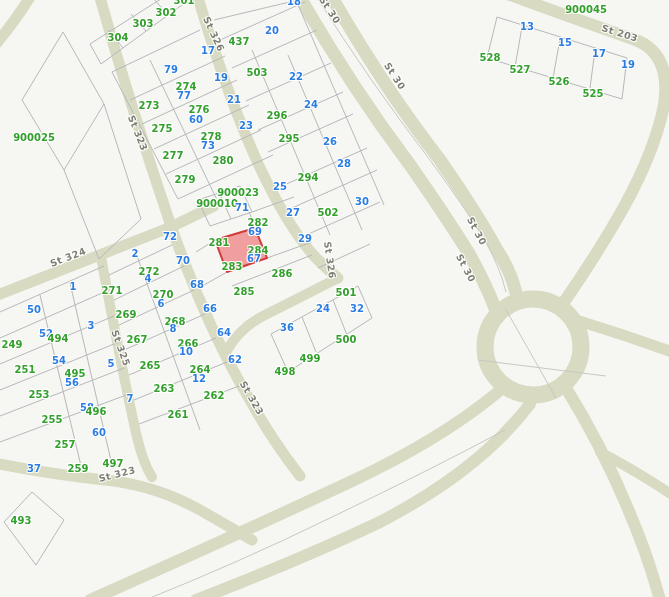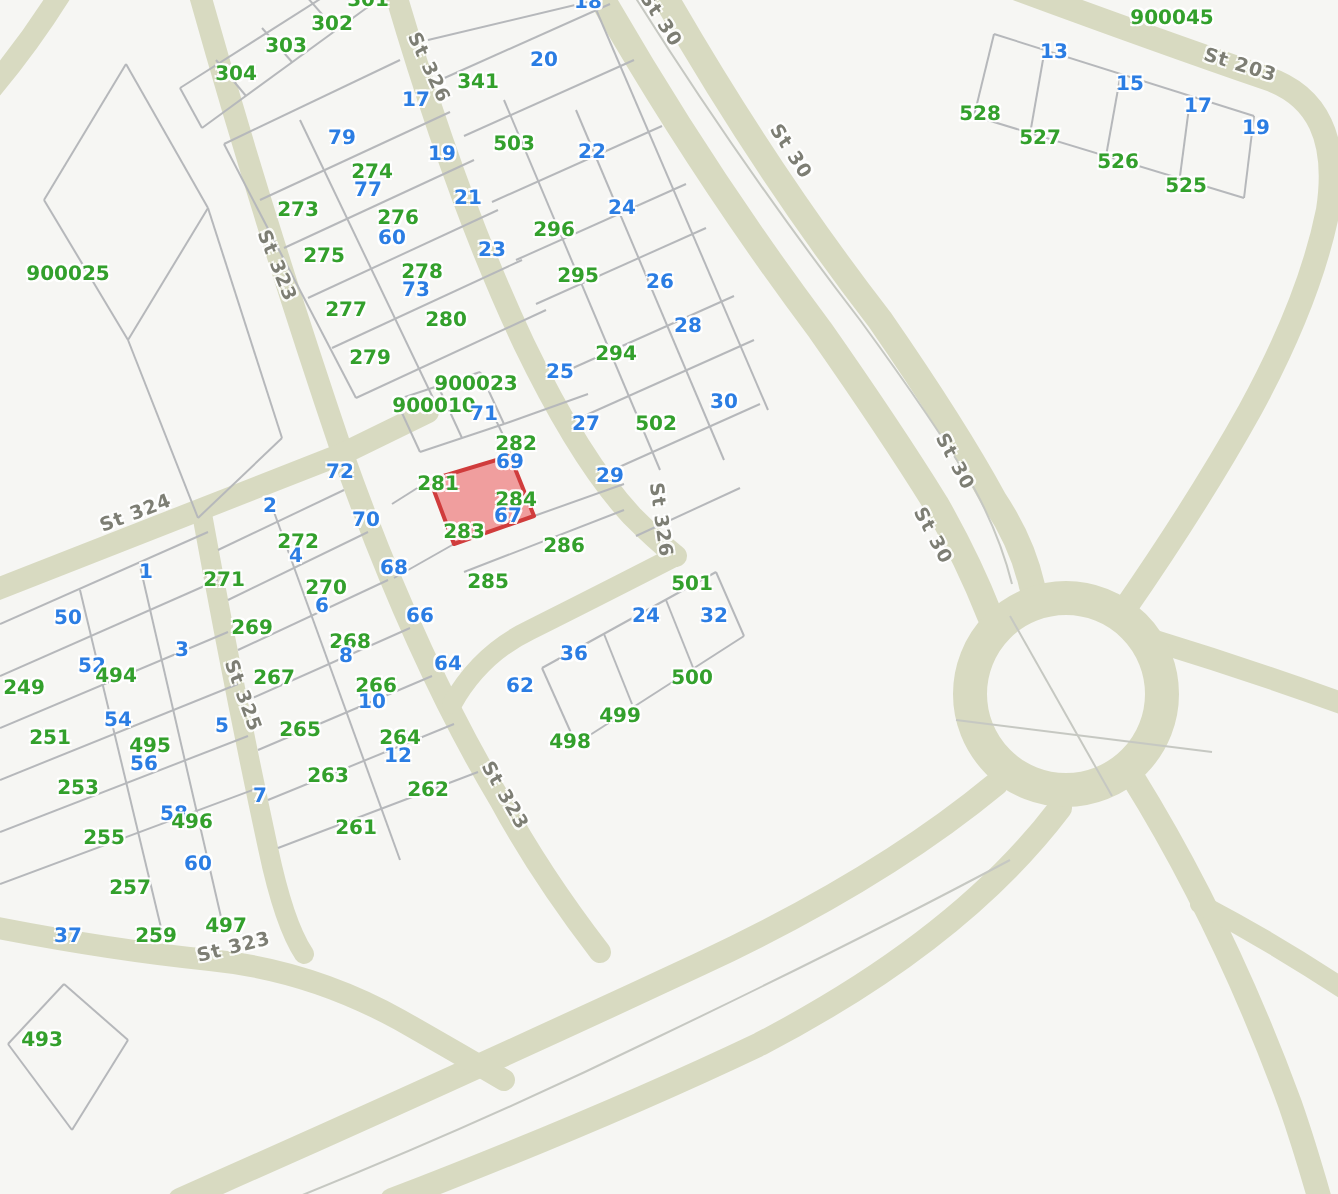--- a/index.html
+++ b/index.html
@@ -148,21 +148,21 @@
     <div class="street-lbl" style="left: 466px; top: 268px; color: rgb(125, 126, 116); transform: translate(-50%, -50%) rotate(62deg);">St 30</div>
     <div class="street-lbl" style="left: 252px; top: 398px; color: rgb(125, 126, 116); transform: translate(-50%, -50%) rotate(60deg);">St 323</div>
     <div class="street-lbl" style="left: 117px; top: 474px; color: rgb(125, 126, 116); transform: translate(-50%, -50%) rotate(-14deg);">St 323</div>
     <div class="lbl" style="left: 184px; top: 1px; color: rgb(51, 160, 44); transform: translate(-50%, -50%);">301</div>
     <div class="lbl" style="left: 166px; top: 13px; color: rgb(51, 160, 44); transform: translate(-50%, -50%);">302</div>
     <div class="lbl" style="left: 143px; top: 24px; color: rgb(51, 160, 44); transform: translate(-50%, -50%);">303</div>
     <div class="lbl" style="left: 118px; top: 38px; color: rgb(51, 160, 44); transform: translate(-50%, -50%);">304</div>
     <div class="lbl" style="left: 34px; top: 138px; color: rgb(51, 160, 44); transform: translate(-50%, -50%);">900025</div>
     <div class="lbl" style="left: 294px; top: 2px; color: rgb(43, 125, 227); transform: translate(-50%, -50%);">18</div>
     <div class="lbl" style="left: 272px; top: 31px; color: rgb(43, 125, 227); transform: translate(-50%, -50%);">20</div>
-    <div class="lbl" style="left: 239px; top: 42px; color: rgb(51, 160, 44); transform: translate(-50%, -50%);">341</div>
+    <div class="lbl" style="left: 239px; top: 42px; color: rgb(51, 160, 44); transform: translate(-50%, -50%);">437</div>
     <div class="lbl" style="left: 257px; top: 73px; color: rgb(51, 160, 44); transform: translate(-50%, -50%);">503</div>
     <div class="lbl" style="left: 296px; top: 77px; color: rgb(43, 125, 227); transform: translate(-50%, -50%); text-align: right;">22</div>
     <div class="lbl" style="left: 208px; top: 51px; color: rgb(43, 125, 227); transform: translate(-50%, -50%);">17</div>
     <div class="lbl" style="left: 171px; top: 70px; color: rgb(43, 125, 227); transform: translate(-50%, -50%);">79</div>
     <div class="lbl" style="left: 221px; top: 78px; color: rgb(43, 125, 227); transform: translate(-50%, -50%);">19</div>
     <div class="lbl" style="left: 186px; top: 87px; color: rgb(51, 160, 44); transform: translate(-50%, -50%);">274</div>
     <div class="lbl" style="left: 184px; top: 96px; color: rgb(43, 125, 227); transform: translate(-50%, -50%);">77</div>
     <div class="lbl" style="left: 149px; top: 106px; color: rgb(51, 160, 44); transform: translate(-50%, -50%);">273</div>
     <div class="lbl" style="left: 234px; top: 100px; color: rgb(43, 125, 227); transform: translate(-50%, -50%);">21</div>
     <div class="lbl" style="left: 199px; top: 110px; color: rgb(51, 160, 44); transform: translate(-50%, -50%);">276</div>
@@ -195,21 +195,21 @@
     <div class="lbl" style="left: 258px; top: 251px; color: rgb(51, 160, 44); transform: translate(-50%, -50%);">284</div>
     <div class="lbl" style="left: 254px; top: 259px; color: rgb(43, 125, 227); transform: translate(-50%, -50%);">67</div>
     <div class="lbl" style="left: 232px; top: 267px; color: rgb(51, 160, 44); transform: translate(-50%, -50%);">283</div>
     <div class="lbl" style="left: 282px; top: 274px; color: rgb(51, 160, 44); transform: translate(-50%, -50%);">286</div>
     <div class="lbl" style="left: 244px; top: 292px; color: rgb(51, 160, 44); transform: translate(-50%, -50%);">285</div>
     <div class="lbl" style="left: 170px; top: 237px; color: rgb(43, 125, 227); transform: translate(-50%, -50%); text-align: center;">72</div>
     <div class="lbl" style="left: 183px; top: 261px; color: rgb(43, 125, 227); transform: translate(-50%, -50%);">70</div>
     <div class="lbl" style="left: 197px; top: 285px; color: rgb(43, 125, 227); transform: translate(-50%, -50%);">68</div>
     <div class="lbl" style="left: 210px; top: 309px; color: rgb(43, 125, 227); transform: translate(-50%, -50%);">66</div>
     <div class="lbl" style="left: 224px; top: 333px; color: rgb(43, 125, 227); transform: translate(-50%, -50%);">64</div>
-    <div class="lbl" style="left: 235px; top: 344px; color: rgb(43, 125, 227); transform: translate(-50%, -50%); margin-left: 25px;">62</div>
+    <div class="lbl" style="left: 235px; top: 360px; color: rgb(43, 125, 227); transform: translate(-50%, -50%);">62</div>
     <div class="lbl" style="left: 135px; top: 254px; color: rgb(43, 125, 227); transform: translate(-50%, -50%);">2</div>
     <div class="lbl" style="left: 149px; top: 272px; color: rgb(51, 160, 44); transform: translate(-50%, -50%);">272</div>
     <div class="lbl" style="left: 148px; top: 279px; color: rgb(43, 125, 227); transform: translate(-50%, -50%);">4</div>
     <div class="lbl" style="left: 112px; top: 291px; color: rgb(51, 160, 44); transform: translate(-50%, -50%);">271</div>
     <div class="lbl" style="left: 163px; top: 295px; color: rgb(51, 160, 44); transform: translate(-50%, -50%);">270</div>
     <div class="lbl" style="left: 161px; top: 304px; color: rgb(43, 125, 227); transform: translate(-50%, -50%);">6</div>
     <div class="lbl" style="left: 126px; top: 315px; color: rgb(51, 160, 44); transform: translate(-50%, -50%);">269</div>
     <div class="lbl" style="left: 175px; top: 322px; color: rgb(51, 160, 44); transform: translate(-50%, -50%);">268</div>
     <div class="lbl" style="left: 173px; top: 329px; color: rgb(43, 125, 227); transform: translate(-50%, -50%);">8</div>
     <div class="lbl" style="left: 137px; top: 340px; color: rgb(51, 160, 44); transform: translate(-50%, -50%);">267</div>

